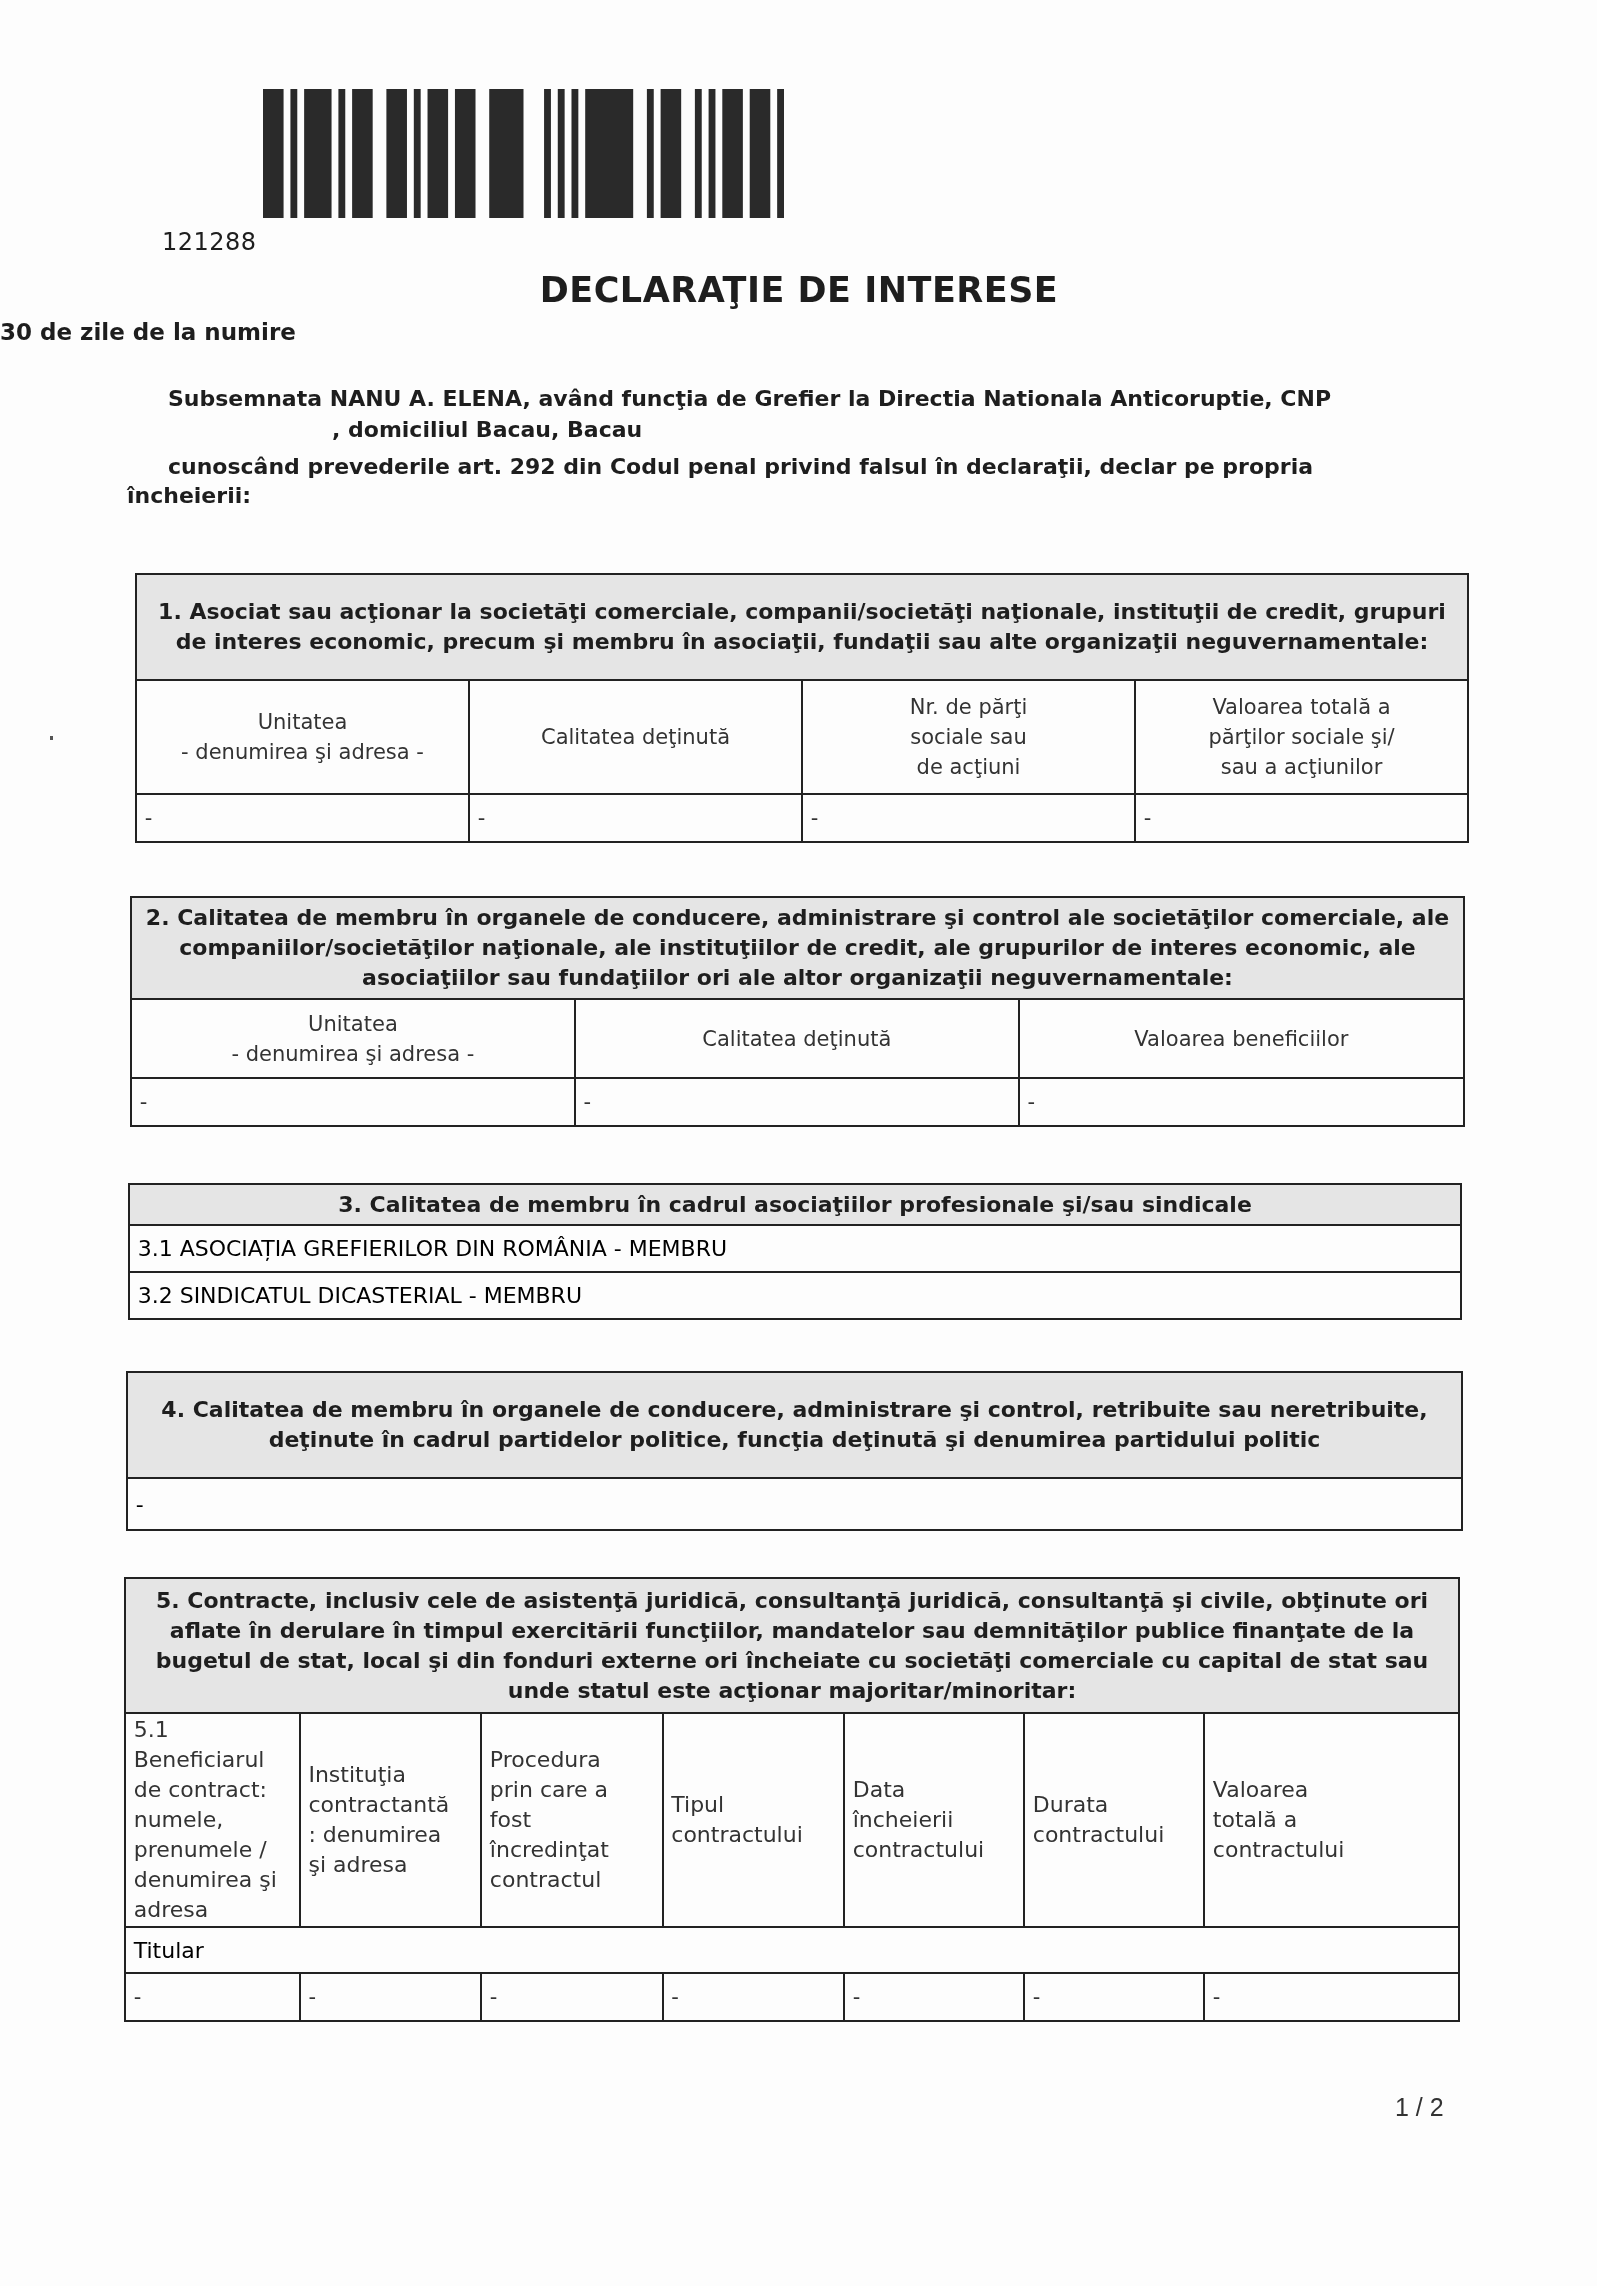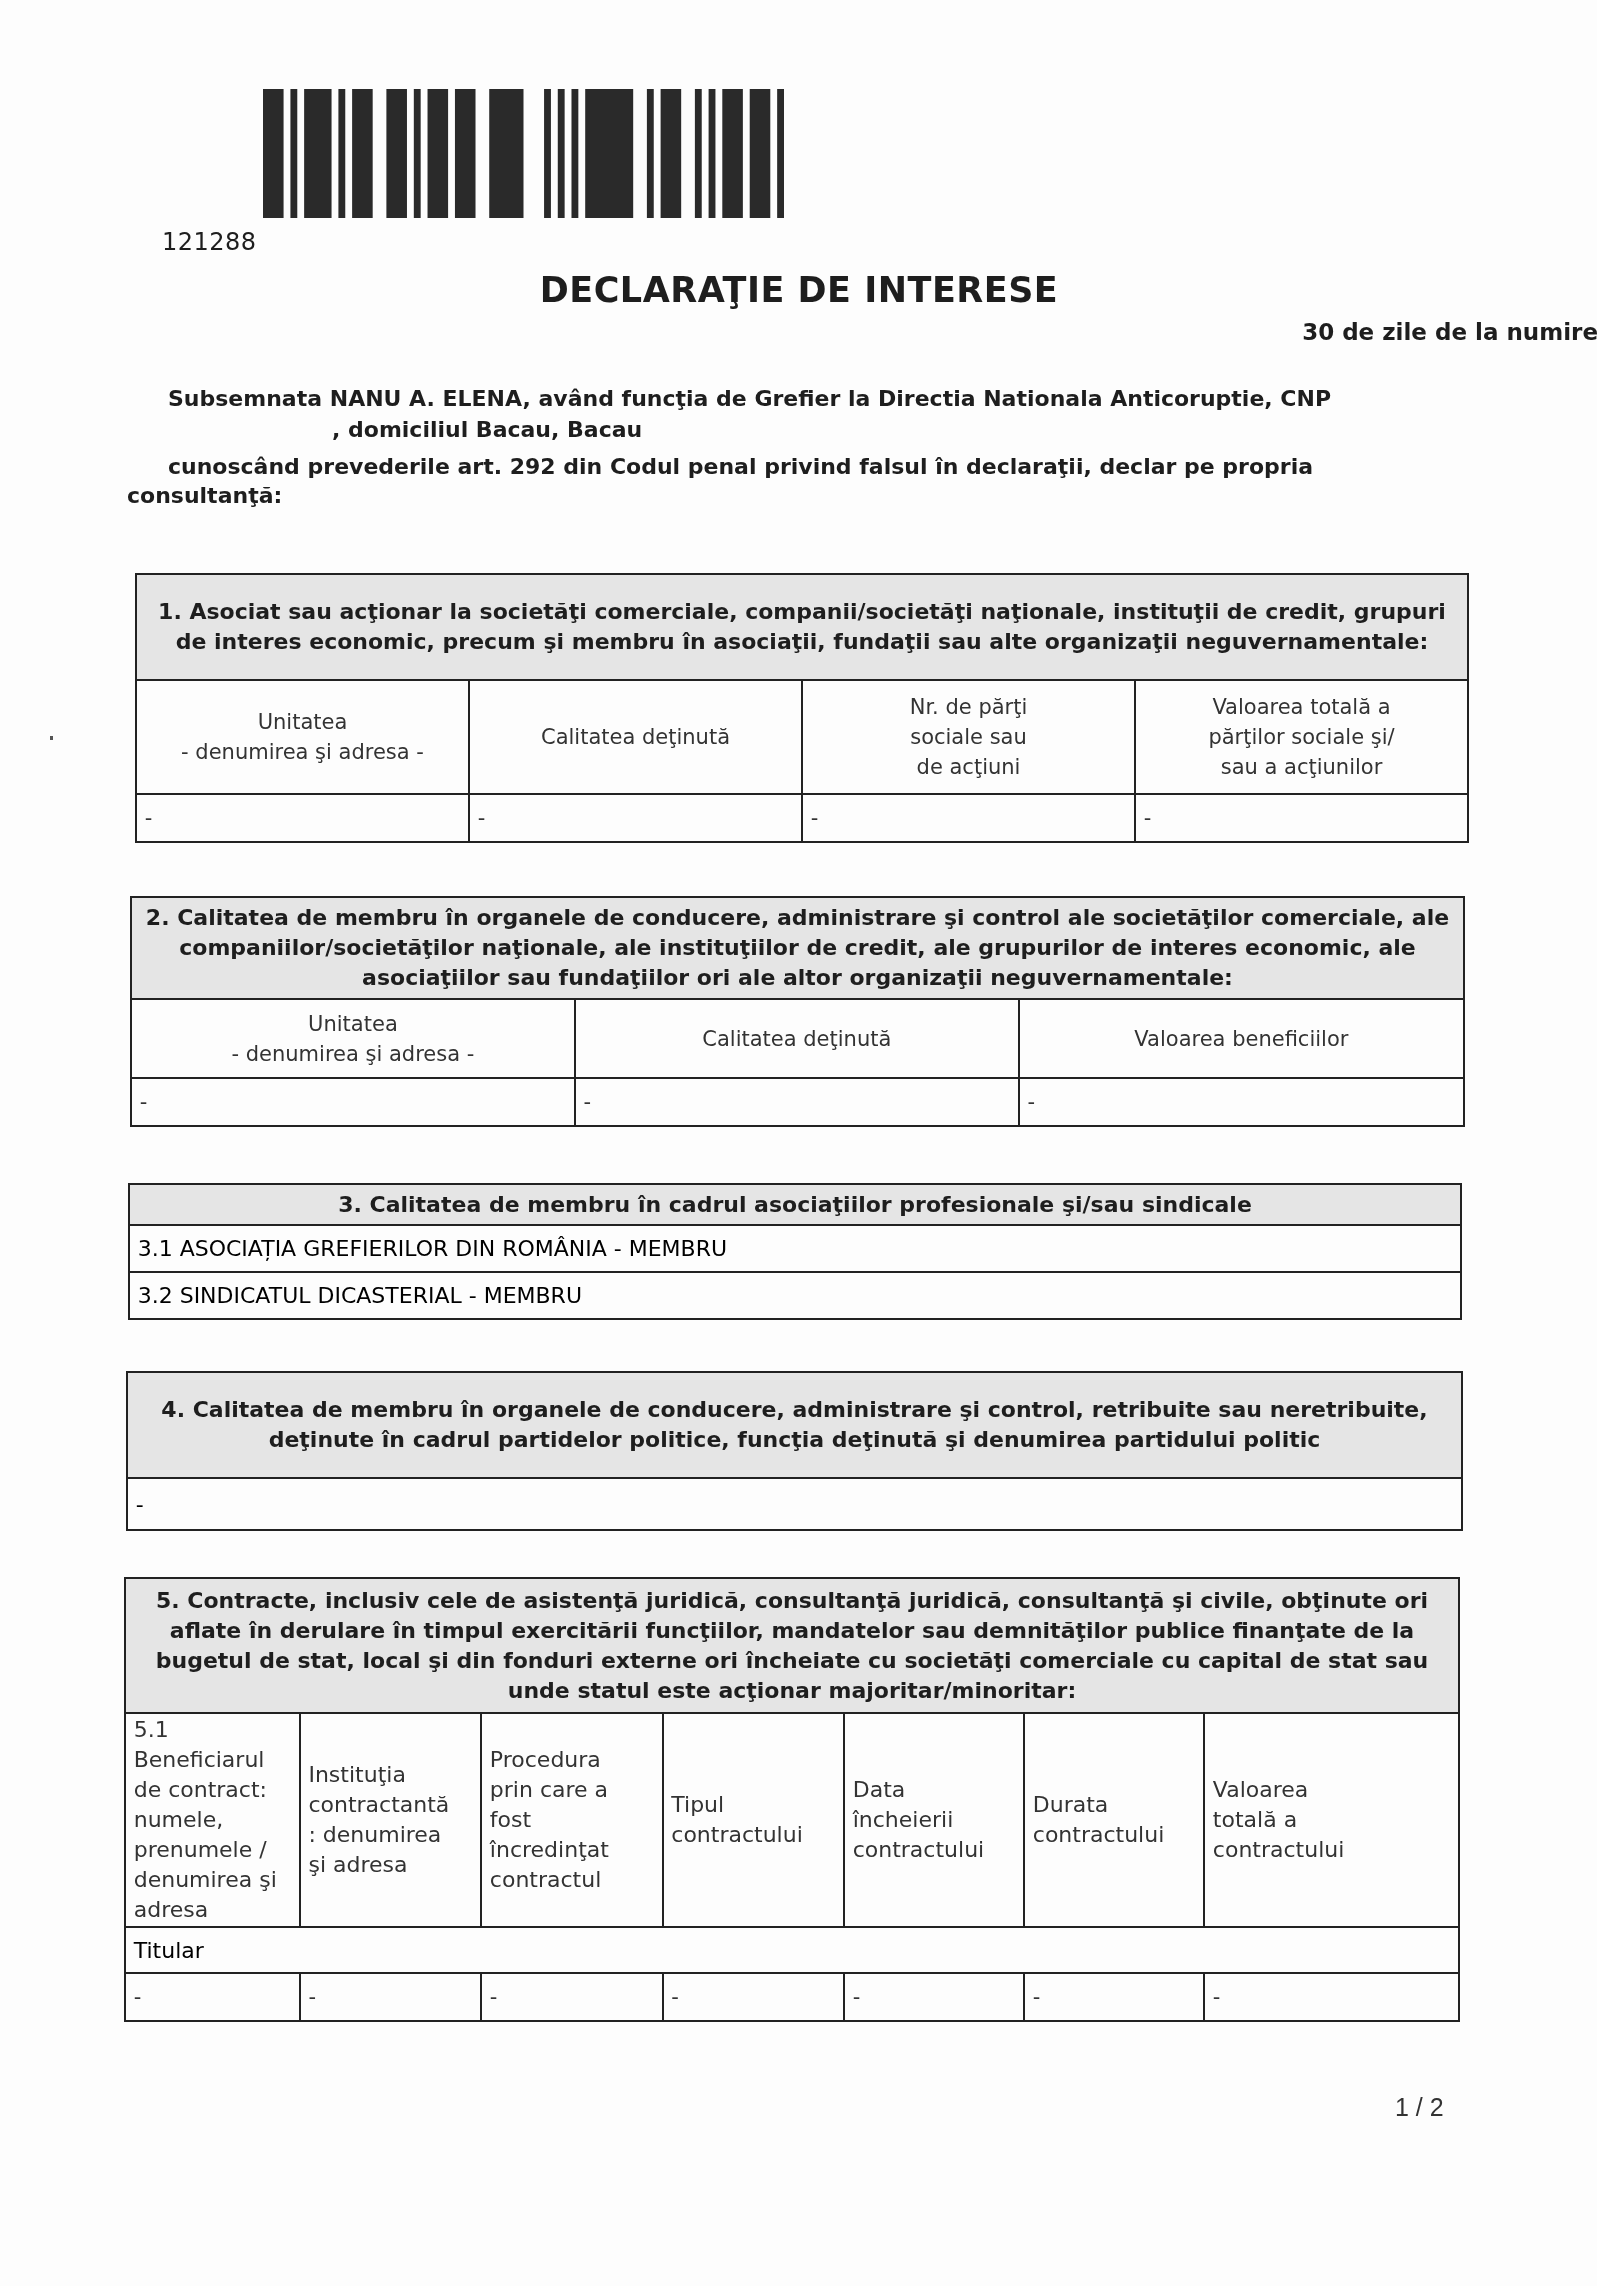--- a/index.html
+++ b/index.html
@@ -5,21 +5,21 @@
   html, body { margin:0; padding:0; }
   body {
     width:1598px; height:2286px; position:relative; overflow:hidden;
     background:#fdfdfd; color:#1e1e1e;
     font-family:"DejaVu Sans", "Liberation Sans", sans-serif;
   }
   .abs { position:absolute; }
   #barcode { left:263px; top:89px; width:521px; height:129px; }
   #barcode-number { left:162px; top:228px; font-size:24px; letter-spacing:0.5px; }
   #doc-title { left:0; width:1598px; top:270px; text-align:center; font-size:35px; font-weight:bold; letter-spacing:0.5px; }
-  #doc-subtitle { left:0; width:1598px; top:319px; text-align:right; font-size:23px; font-weight:bold; }
+  #doc-subtitle { left:0; width:1598px; top:319px; text-align:left; font-size:23px; font-weight:bold; }
   .intro { font-size:22px; font-weight:bold; white-space:nowrap; }
   #intro-1 { left:168px; top:386px; }
   #intro-2 { left:332px; top:417px; }
   #intro-3 { left:168px; top:454px; }
   #intro-4 { left:127px; top:483px; }
 
   table.sec { position:absolute; border-collapse:collapse; table-layout:fixed; }
   table.sec td { border:2.4px solid #222; padding:0 7.7px; vertical-align:middle; }
   td.hdr { background:#e5e5e5; font-weight:bold; font-size:22px; text-align:center; line-height:30px; padding:5.8px 9.7px; }
   td.colh { font-size:21px; text-align:center; line-height:30px; color:#333; }
@@ -62,21 +62,21 @@
     <rect x="532.8947368421053" y="0" width="7.105263157894737" height="134" fill="#2a2a2a"></rect>
   </svg>
 <div id="barcode-number" class="abs">121288</div>
 
 <div id="doc-title" class="abs">DECLARAŢIE DE INTERESE</div>
 <div id="doc-subtitle" class="abs">30 de zile de la numire</div>
 
 <div id="intro-1" class="abs intro">Subsemnata NANU A. ELENA, având funcţia de Grefier la Directia Nationala Anticoruptie, CNP</div>
 <div id="intro-2" class="abs intro">, domiciliul Bacau, Bacau</div>
 <div id="intro-3" class="abs intro">cunoscând prevederile art. 292 din Codul penal privind falsul în declaraţii, declar pe propria</div>
-<div id="intro-4" class="abs intro">consultanţă:</div>
+<div id="intro-4" class="abs intro">încheierii:</div>
 
 <div id="stray-dot" class="abs"></div>
 
 <table id="sec1" class="sec">
   <colgroup>
       <col style="width:25%">
       <col style="width:25%">
       <col style="width:25%">
       <col style="width:25%">
     </colgroup>

